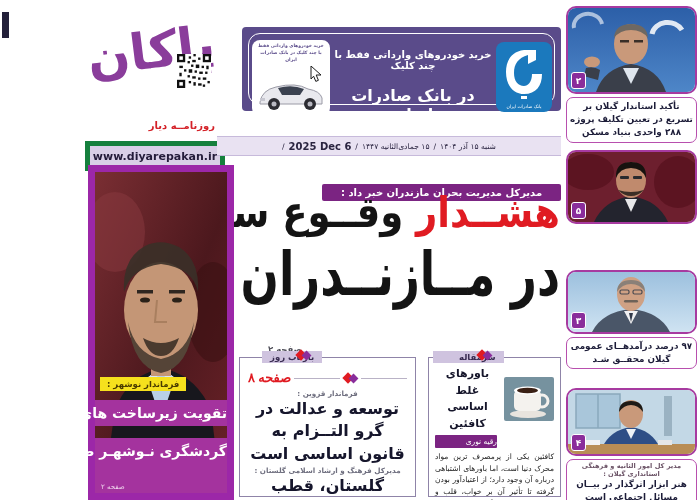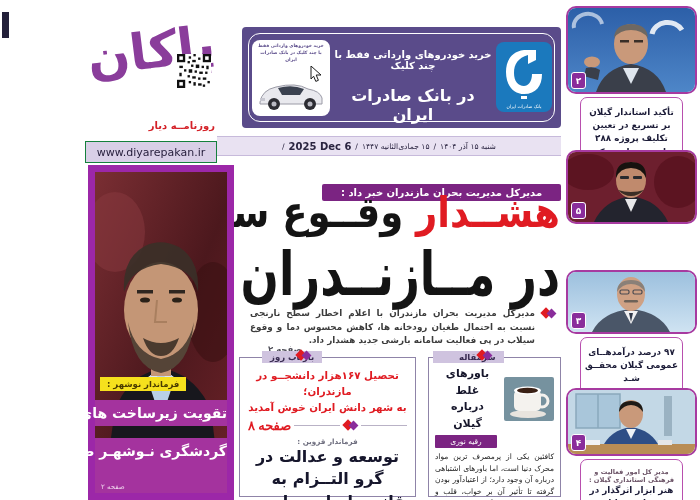--- a/index.html
+++ b/index.html
@@ -9,32 +9,32 @@
   
   .corner-mark{position:absolute;left:2px;top:12px;width:7px;height:26px;background:#23203a;}
 
   
   .masthead{position:absolute;left:85px;top:6px;width:132px;height:156px;}
   .logo{position:absolute;left:-2px;top:20px;width:136px;text-align:center;font-size:50px;
         font-weight:bold;color:#8a3d9b;transform:rotate(-7deg);line-height:1;}
   .tagline{position:absolute;right:2px;top:114px;font-size:10px;font-weight:bold;color:#d42027;direction:rtl;}
   .qr{position:absolute;left:92px;top:48px;width:34px;height:34px;}
   .website-bar{position:absolute;left:0;top:135px;width:130px;height:20px;background:#d9cfe7;
-        border:1px solid #15803d;display:flex;align-items:center;justify-content:center;
-        font-size:11px;font-weight:normal;color:#241c3a;}
+        border:5px solid #15803d;display:flex;align-items:center;justify-content:center;
+        font-size:11px;font-weight:bold;color:#241c3a;}
 
   
   .date-bar{position:absolute;left:217px;top:136px;width:344px;height:20px;background:#e9e2f2;
         border-top:1px solid #c7badb;border-bottom:1px solid #c7badb;display:flex;direction:rtl;
         align-items:center;justify-content:center;gap:4px;font-size:7.6px;color:#2a2440;box-sizing:border-box;}
   .date-bar .seg{white-space:nowrap;}
   .date-bar .greg{font-weight:bold;font-size:10px;direction:ltr;}
 
   
-  .ad-banner{position:absolute;left:242px;top:27px;width:319px;height:101px;background:#5a4b8a;border-radius:4px;}
+  .ad-banner{position:absolute;left:242px;top:27px;width:319px;height:84px;background:#5a4b8a;border-radius:4px;}
   .ad-inner{position:absolute;inset:6px;border:1.5px solid #ffffff;border-radius:12px;}
   .ad-text{position:absolute;left:92px;top:22px;width:158px;text-align:center;color:#ffffff;direction:rtl;}
   .ad-line1{font-size:10px;font-weight:bold;}
   .ad-line2{font-size:16px;font-weight:bold;margin-top:15px;}
   .bank-logo{position:absolute;right:9px;top:15px;width:56px;height:70px;background:#1b79bd;border-radius:8px;}
   .bank-caption{position:absolute;left:0;bottom:3px;width:100%;text-align:center;font-size:4.5px;color:#ffffff;direction:rtl;}
   .ad-thumb{position:absolute;left:10px;top:13px;width:78px;height:76px;background:#ffffff;border-radius:8px;overflow:hidden;}
   .thumb-text{font-size:4.5px;color:#5a4b8a;text-align:center;direction:rtl;padding:3px 6px 0;font-weight:bold;line-height:1.5;}
   .thumb-car{position:absolute;left:2px;bottom:2px;width:72px;height:40px;}
   .thumb-cursor{position:absolute;right:8px;top:26px;width:12px;height:16px;}
@@ -85,31 +85,31 @@
   .ref-line{flex:1;height:1px;background:#b9b2c6;}
   .ref-page{color:#e01b22;font-size:13px;font-weight:bold;white-space:nowrap;font-family:Liberation Serif, serif;}
   .refl-kicker{font-size:7.2px;color:#707080;font-weight:bold;margin-top:1px;}
   .refl-title{font-size:16px;font-weight:bold;color:#16162c;text-align:center;line-height:1.4;}
 
   .ed-body{position:absolute;left:6px;right:6px;top:8px;bottom:3px;direction:rtl;display:flex;flex-direction:column;}
   .ed-header{display:flex;gap:4px;align-items:center;}
   .ed-img{width:50px;height:44px;flex:0 0 auto;border-radius:2px;overflow:hidden;}
   .ed-title{flex:1;text-align:center;white-space:pre-line;font-size:11px;font-weight:bold;color:#15152a;line-height:1.5;}
   .ed-byline{width:62px;margin:3px auto 0 0;background:#7b2482;color:#ffffff;font-size:7.5px;
-        text-align:center;padding:2px 0;border-radius:1px;}
+        padding:2px 0;border-radius:1px;}
   .ed-text{font-size:7.55px;text-align:justify;line-height:1.55;color:#1c1c1c;margin-top:3px;}
 
   
   #sidebar{position:absolute;left:565px;top:0;width:133px;height:500px;}
   .side-item{position:absolute;left:0;width:133px;}
   .side-photo{position:relative;width:127px;border:2px solid #a73aa0;border-radius:10px;overflow:hidden;margin:0 auto;}
   .side-photo svg{display:block;width:100%;height:100%;}
   .side-badge{position:absolute;left:3px;bottom:3px;width:13px;height:15px;background:#8a2d9b;border:1px solid #ffffff;
         border-radius:3px;color:#ffffff;font-size:9px;font-weight:bold;display:flex;align-items:center;justify-content:center;}
-  .side-caption{margin:3px 15px 0;border:1.2px solid #b84fae;border-radius:7px;padding:8px 3px;direction:rtl;text-align:center;}
+  .side-caption{margin:3px 1px 0;border:1.2px solid #b84fae;border-radius:7px;padding:2px 3px;direction:rtl;text-align:center;}
   .side-kicker{font-size:6.6px;color:#6d5568;font-weight:bold;}
   .side-title{font-size:8.8px;font-weight:bold;color:#1c1c38;line-height:1.5;}
 </style>
 </head>
 <body>
 
 <div id="page">
 
   <div class="corner-mark"></div>
 
@@ -190,27 +190,20 @@
       </svg>
       <svg class="thumb-cursor" viewBox="0 0 12 16">
         <path d="M1 0 L11 9 L6.2 9 L8.4 14.3 L5.8 15.4 L3.6 10.2 L1 13 Z" fill="#ffffff" stroke="#1c1c1c" stroke-width="1"></path>
       </svg>
     </div>
   </div>
 
   <div class="main-kicker">مدیرکل مدیریت بحران مازندران خبر داد :</div>
   <div class="headline1"><span class="red">هشــدار</span><span> وقــوع سیلاب</span></div>
   <div class="headline2">در مــازنــدران</div>
-  <div class="lead-row">
-    <span class="dduo">
-        <span class="dd r"></span>
-        <span class="dd p"></span>
-      </span>
-    <div class="lead-text">مدیرکل مدیریت بحران مازندران با اعلام اخطار سطح نارنجی نسبت به احتمال طغیان رودخانه ها، کاهش محسوس دما و وقوع سیلاب در پی فعالیت سامانه بارشی جدید هشدار داد.</div>
-  </div>
   <div class="main-pageref">صفحه ۲</div>
 
   <div class="photo-card">
     <svg viewBox="0 0 132 321" preserveAspectRatio="xMidYMid slice">
       <defs>
         <linearGradient id="gmar" x1="0" y1="0" x2="1" y2="1">
           <stop offset="0" stop-color="#7a2e33"></stop>
             <stop offset="0.55" stop-color="#4c181d"></stop>
             <stop offset="1" stop-color="#6b2228"></stop>
         </linearGradient>
@@ -240,22 +233,20 @@
     <div class="photo-pageref">صفحه ۲</div>
   </div>
 
   <div class="box" id="reflection">
     <div class="box-tab" style="left:22px;">بازتاب روز</div>
     <span class="dduo tab-orn" style="left:56px;">
         <span class="dd r"></span>
         <span class="dd p"></span>
       </span>
     <div class="refl-body">
-      <div class="refl-title-red">تحصیل ۱۶۷هزار دانشجــو در مازندران؛
-به شهر دانش ایران خوش آمدید</div>
       <div class="ref-row">
         <span class="ref-line"></span>
         <span class="dduo">
             <span class="dd r"></span>
             <span class="dd p"></span>
           </span>
         <span class="ref-line"></span>
         <span class="ref-page">صفحه ۸</span>
       </div>
       <div class="refl-kicker">فرماندار قزوین :</div>
@@ -278,21 +269,21 @@
           <svg viewBox="0 0 50 44" width="50" height="44">
             <rect width="50" height="44" fill="#76929f"></rect>
             <ellipse cx="24" cy="37" rx="18" ry="4" fill="#e8e4de"></ellipse>
             <circle cx="38" cy="24" r="6" fill="none" stroke="#f4f2ee" stroke-width="3"></circle>
             <rect x="10" y="13" width="27" height="21" rx="5" fill="#f4f2ee"></rect>
             <ellipse cx="23.5" cy="13.5" rx="13.5" ry="4" fill="#ffffff"></ellipse>
             <ellipse cx="23.5" cy="13.5" rx="10.5" ry="2.8" fill="#3a2014"></ellipse>
           </svg>
         </div>
         <div class="ed-title">باورهای غلط
-درباره گیلان</div>
+اساسی کافئین</div>
       </div>
       <div class="ed-byline">رقیه نوری</div>
       <div class="ed-text">کافئین یکی از پرمصرف ترین مواد محرک دنیا است، اما باورهای اشتباهی درباره آن وجود دارد؛ از اعتیادآور بودن گرفته تا تأثیر آن بر خواب، قلب و بارداری. در این گزارش، مهمترین واقعیت ها و شایعات را بررسی می کنیم ـ</div>
 
     </div>
   </div>
 
   <div id="sidebar">
 
     <div class="side-item" style="top:6px;">
@@ -378,19 +369,19 @@
           <path d="M58 39 L63 49 L68 39 Z" fill="#eef2f6"></path>
           <ellipse cx="63" cy="24" rx="12" ry="14" fill="#c9997a"></ellipse>
           <path d="M51 22 Q51 11 63 11 Q75 11 75 22 Q70 15 63 15 Q56 15 51 22 Z" fill="#1e1a16"></path>
           <rect x="0" y="54" width="127" height="10" fill="#b98d55"></rect>
           <rect x="14" y="50" width="18" height="5" fill="#f2f2f2"></rect>
             <rect x="90" y="50" width="14" height="5" fill="#e6e6e6"></rect>
         </svg>
         <div class="side-badge">۴</div>
       </div>
       <div class="side-caption">
-        <div class="side-kicker">مدیر کل امور فعالیت و فرهنگی استانداری گیلان :</div>
+        <div class="side-kicker">مدیر کل امور الثانیه و فرهنگی استانداری گیلان :</div>
         <div class="side-title">هنر ابزار اثرگذار در بیــان مسائل اجتماعی است</div>
       </div>
     </div>
 
   </div>
 </div>
 
 </body></html>

